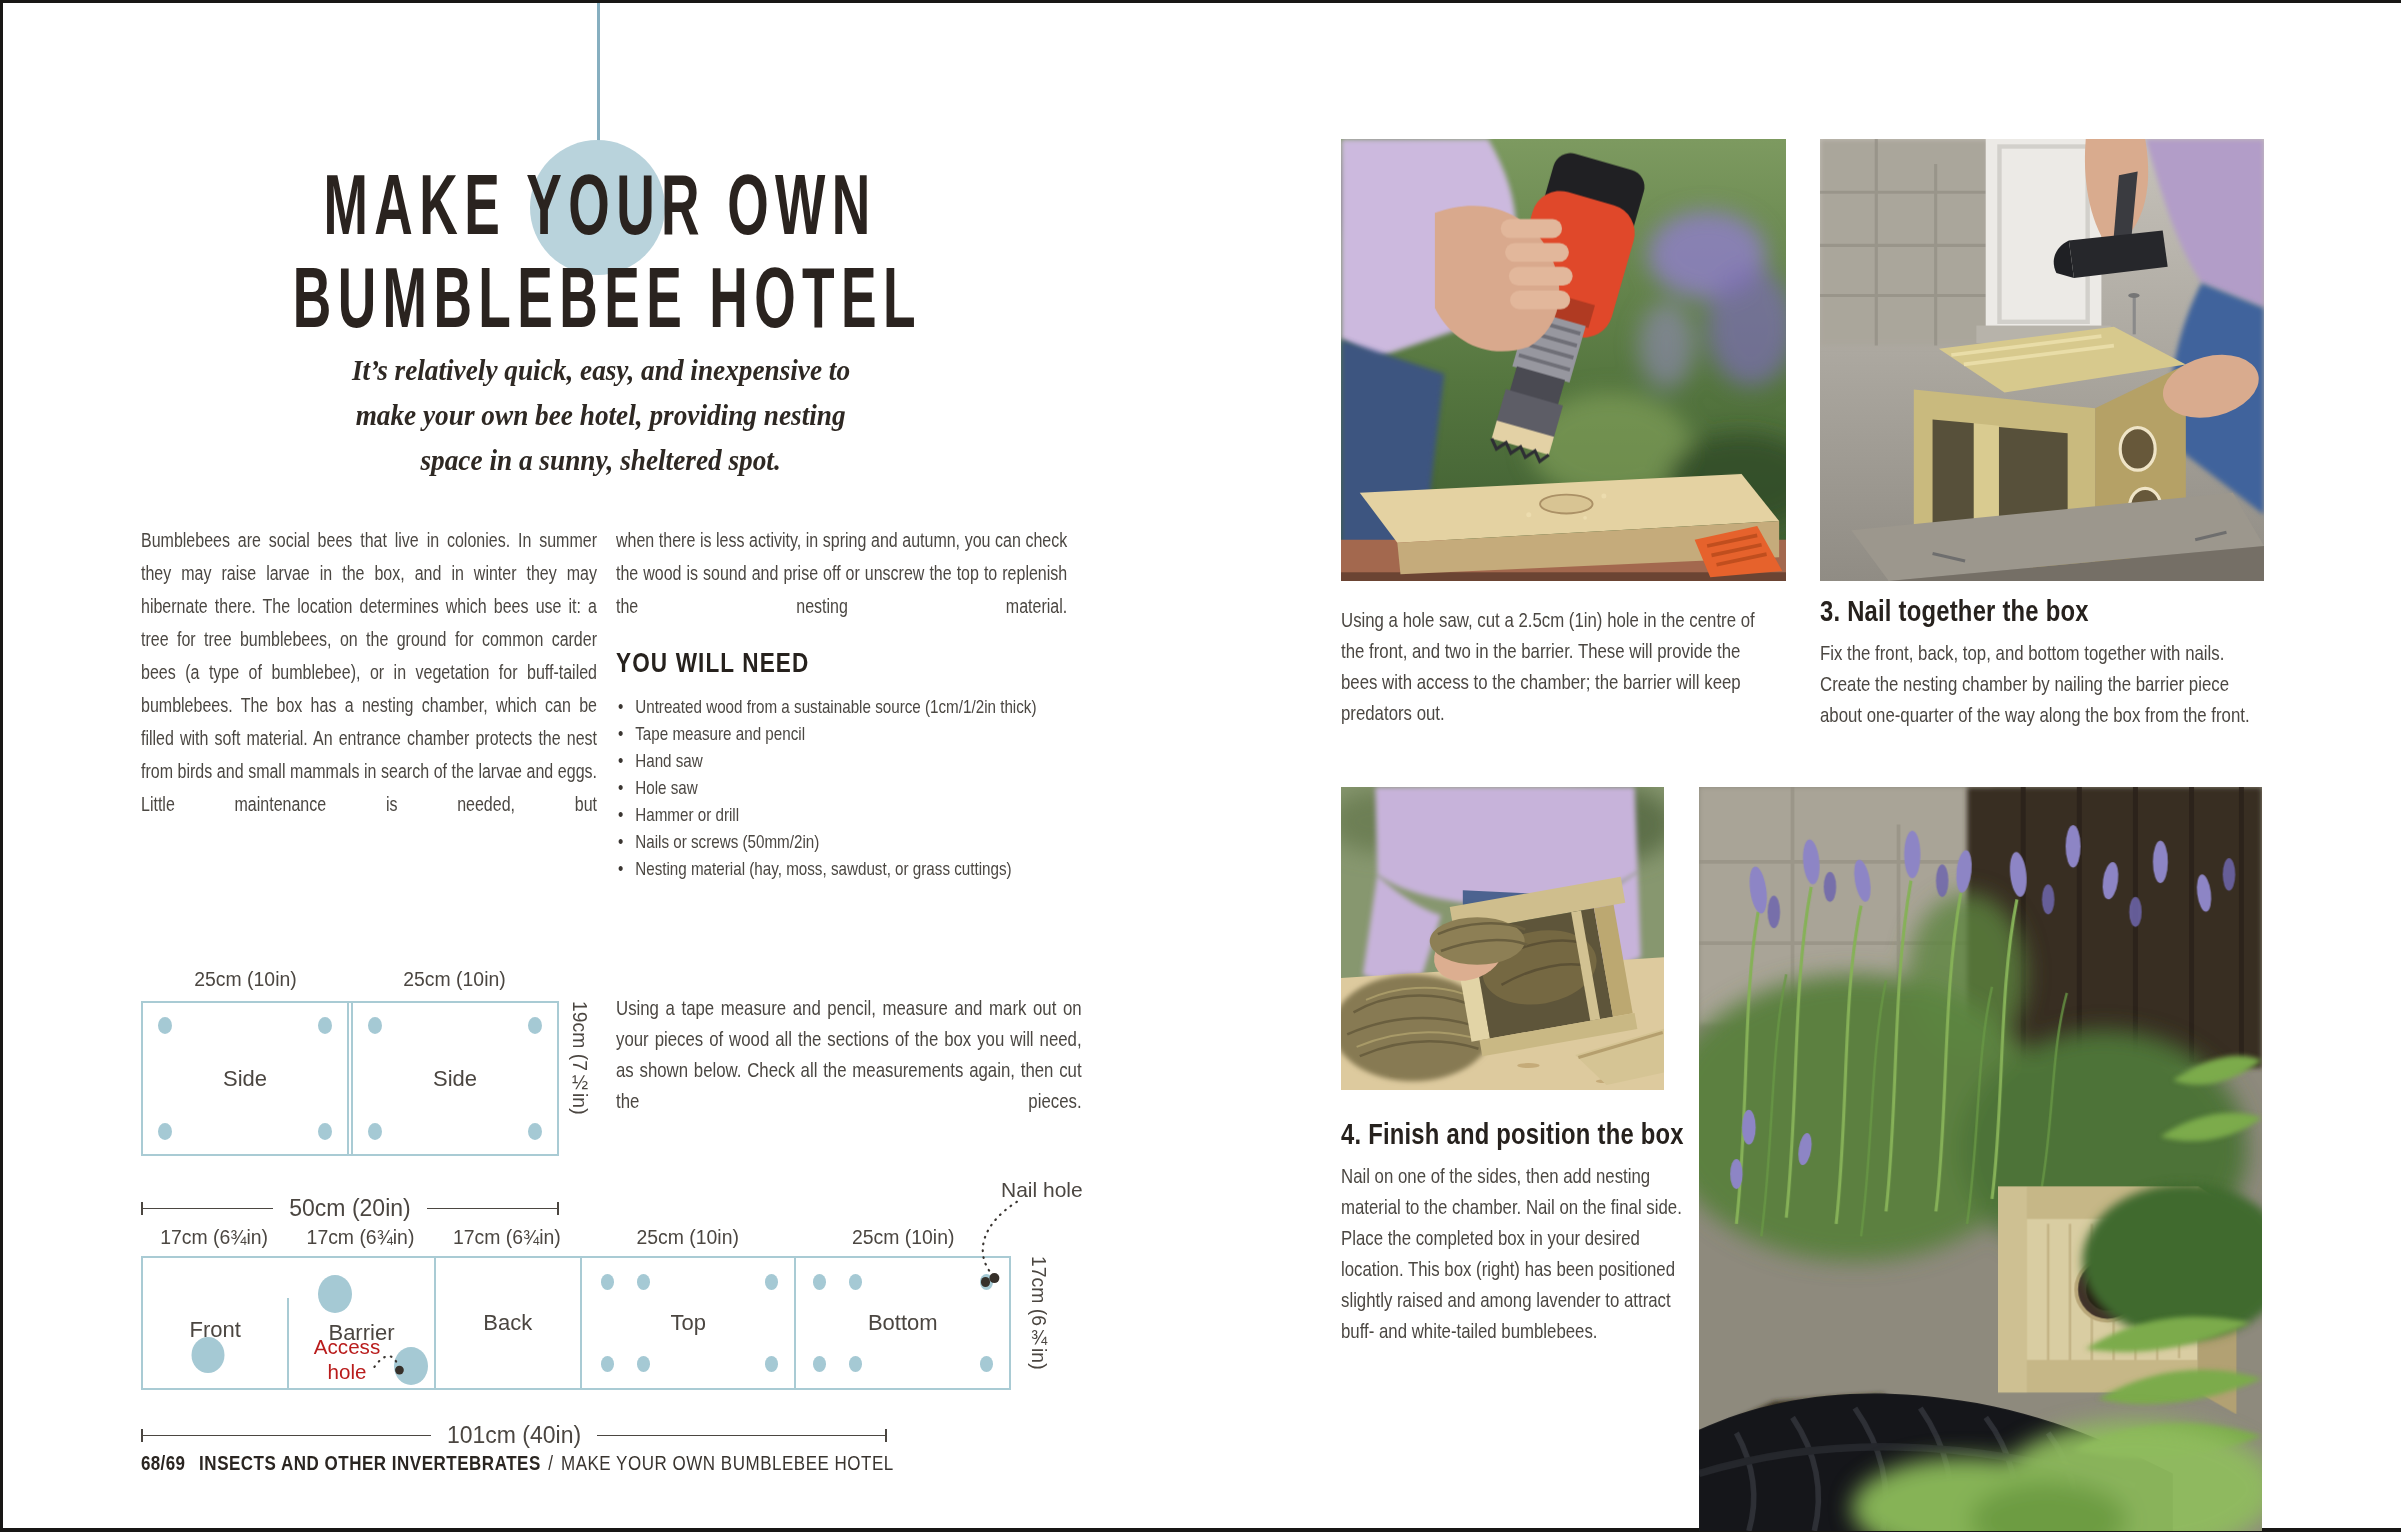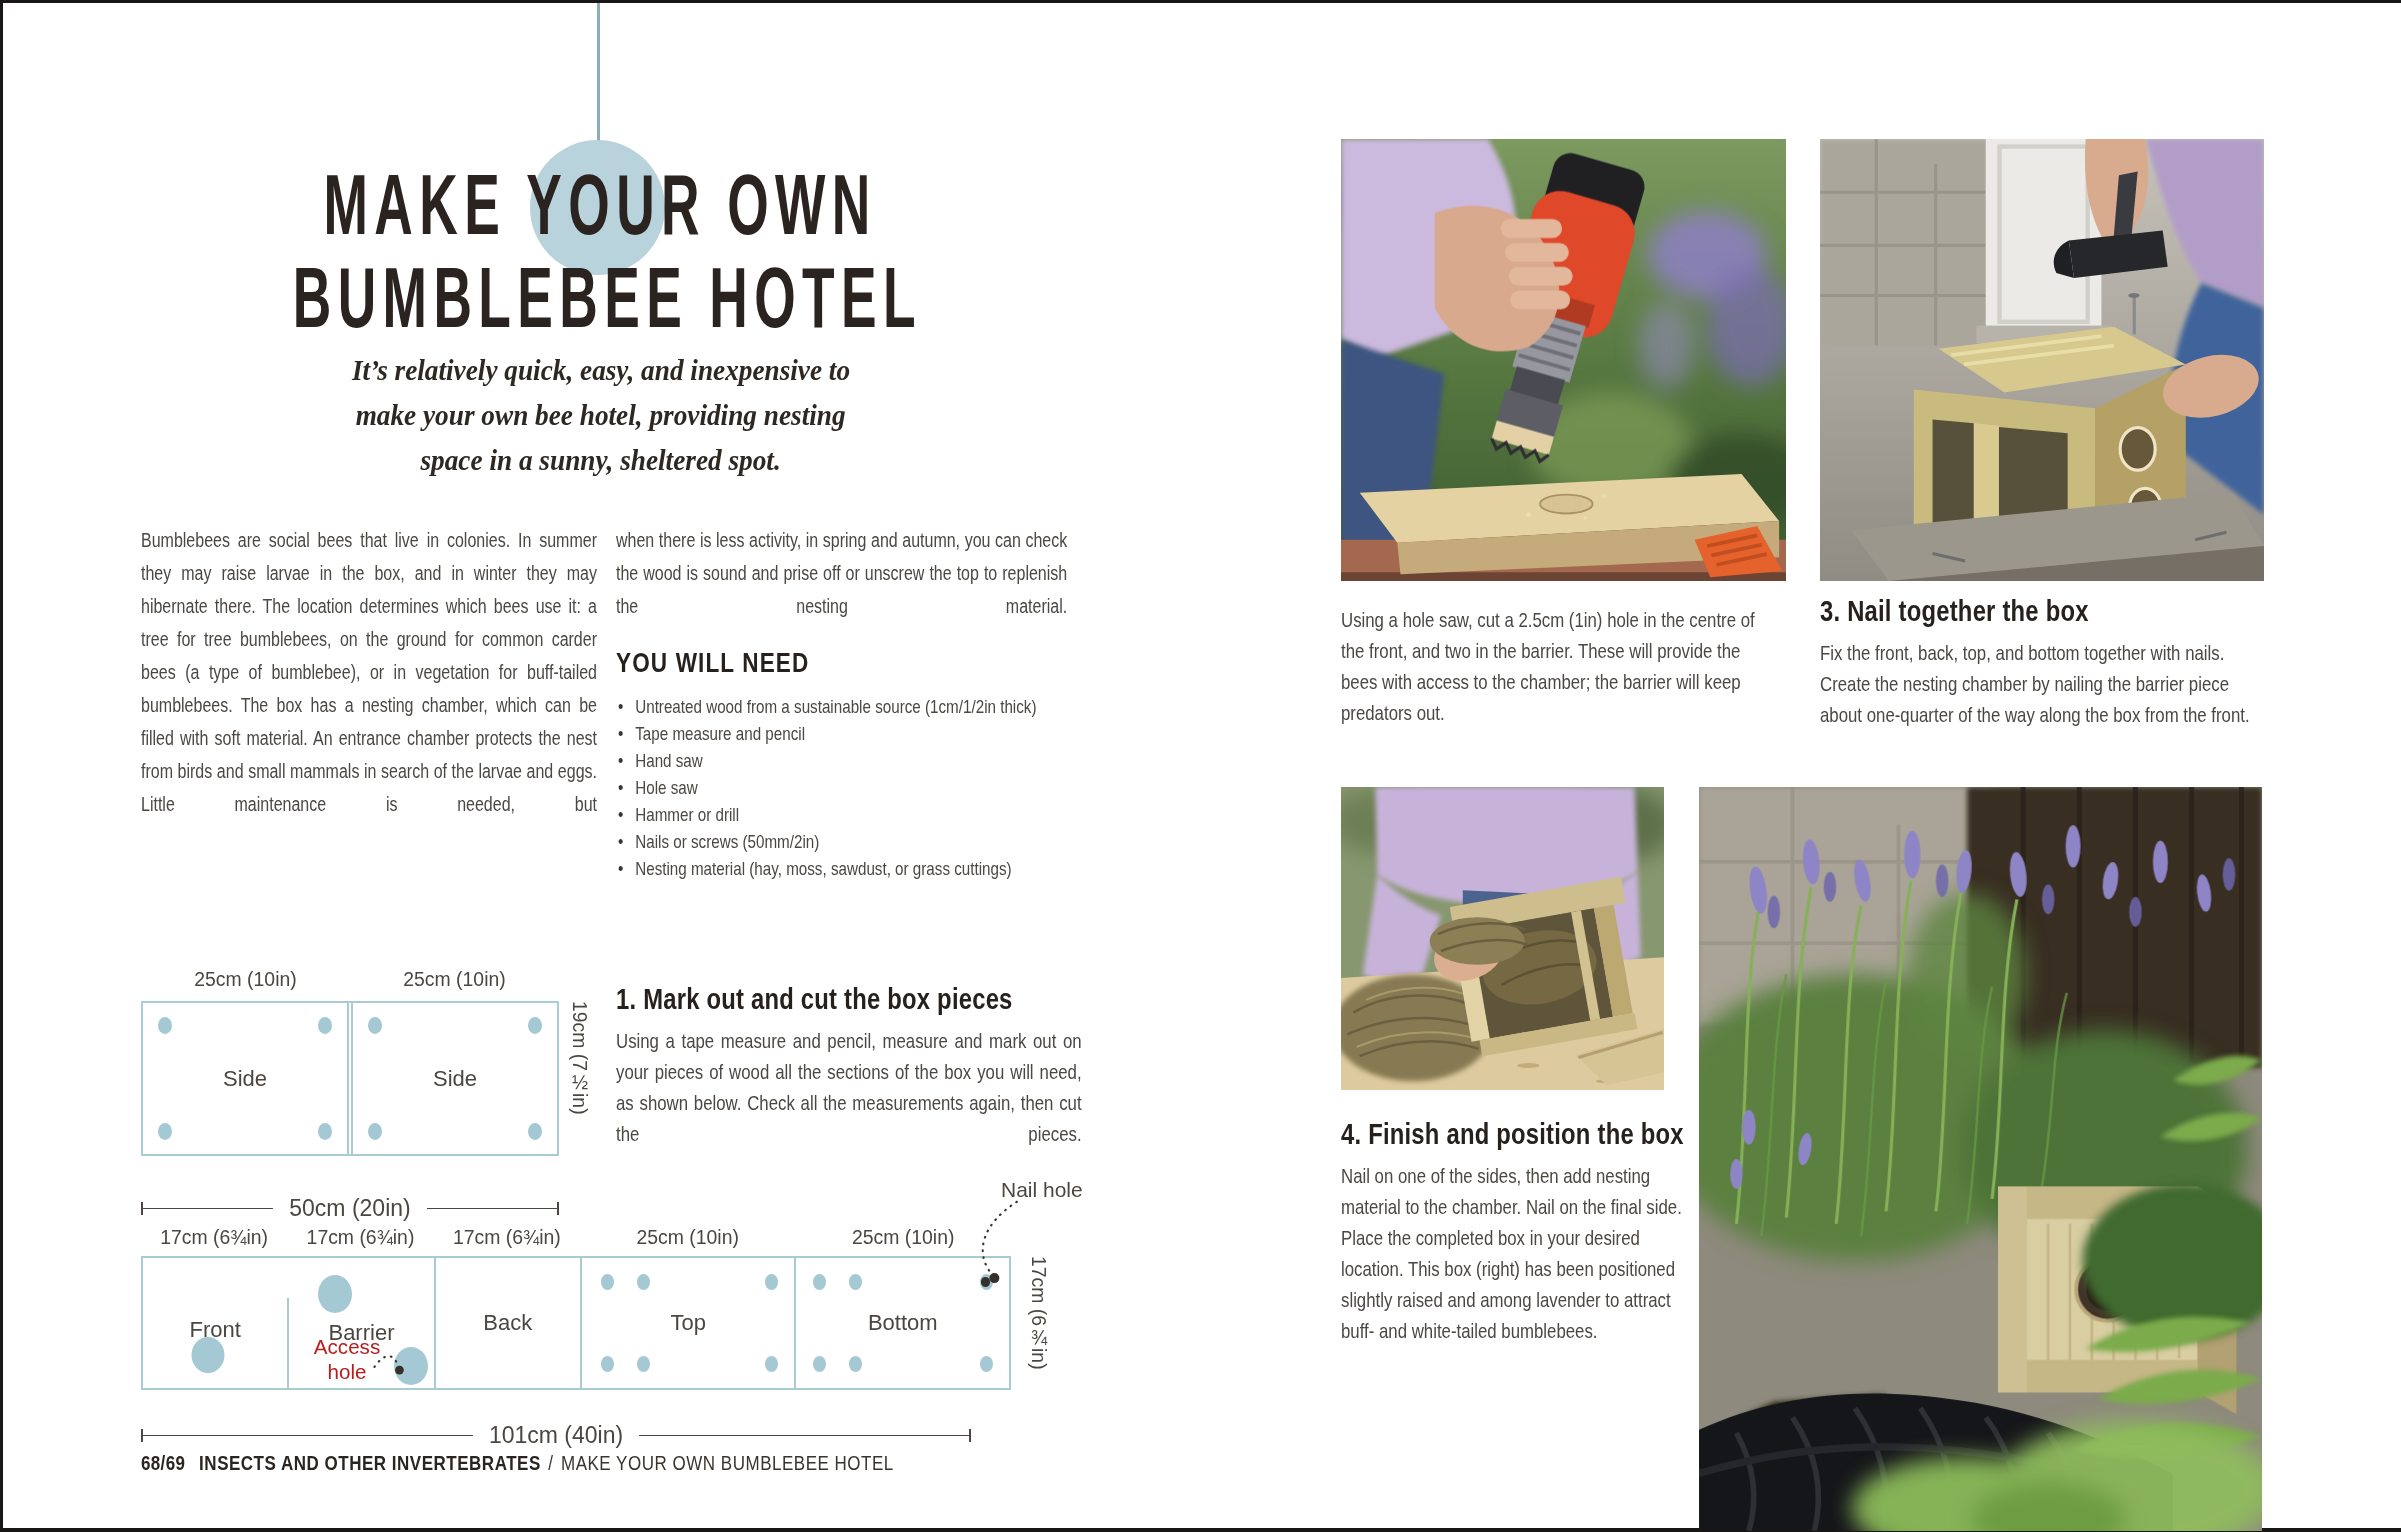--- a/index.html
+++ b/index.html
@@ -99,21 +99,20 @@
         <li>Hand saw</li>
         <li>Hole saw</li>
         <li>Hammer or drill</li>
         <li>Nails or screws (50mm/2in)</li>
         <li>Nesting material (hay, moss, sawdust, or grass cuttings)</li>
       </ul>
     </div>
   </div>
 
   <div class="abs" style="left:616px;top:983px;width:588px;">
-    <div class="step-head"><span class="cndl">1. Mark out and cut the box pieces</span></div>
     <div class="step-body just" style="width:582px;">Using a tape measure and pencil, measure and mark out on your pieces of wood all the sections of the box you will need, as shown below. Check all the measurements again, then cut the pieces.</div>
   </div>
 
   <div class="abs dlabels" style="left:141px;top:968px;width:418px;">
     <div style="flex:1;">25cm (10in)</div>
     <div style="flex:1;">25cm (10in)</div>
   </div>
   <div class="abs dbox" style="left:141px;top:1001px;width:418px;height:155px;gap:1.9px;">
     <div class="dcell" style="border-right:2.5px solid #a9cbd4;">
       <div class="dcell-center">Side</div>
@@ -179,21 +178,21 @@
       <div class="sdot" style="left:16.3px;top:16.3px;"></div>
       <div class="sdot" style="left:53px;top:16.3px;"></div>
       <div class="sdot" style="right:16.3px;top:16.3px;"></div>
       <div class="naildark" style="right:19px;top:19.4px;"></div>
       <div class="sdot" style="left:16.3px;bottom:16.3px;"></div>
       <div class="sdot" style="left:53px;bottom:16.3px;"></div>
       <div class="sdot" style="right:16.3px;bottom:16.3px;"></div>
     </div>
   </div>
   <div class="abs rotlab" style="left:1027px;top:1256px;height:134px;">17cm (6¾in)</div>
-  <div class="abs dim" style="left:141px;top:1405px;width:830px;height:25px;">
+  <div class="abs dim" style="left:141px;top:1405px;width:746px;height:25px;">
     <div class="tick"></div>
       <div class="line"></div>
     <div class="dimtext">101cm (40in)</div>
     <div class="line"></div>
       <div class="tick"></div>
   </div>
 
   <svg class="abs" style="left:141px;top:1163px;pointer-events:none;" width="926" height="269" viewBox="0 0 1480 430">
     <path class="dstroke" d="M1400,62 C1352,92 1328,138 1360,178"></path>
     <circle cx="1364" cy="184" r="8" fill="#36302a"></circle>

